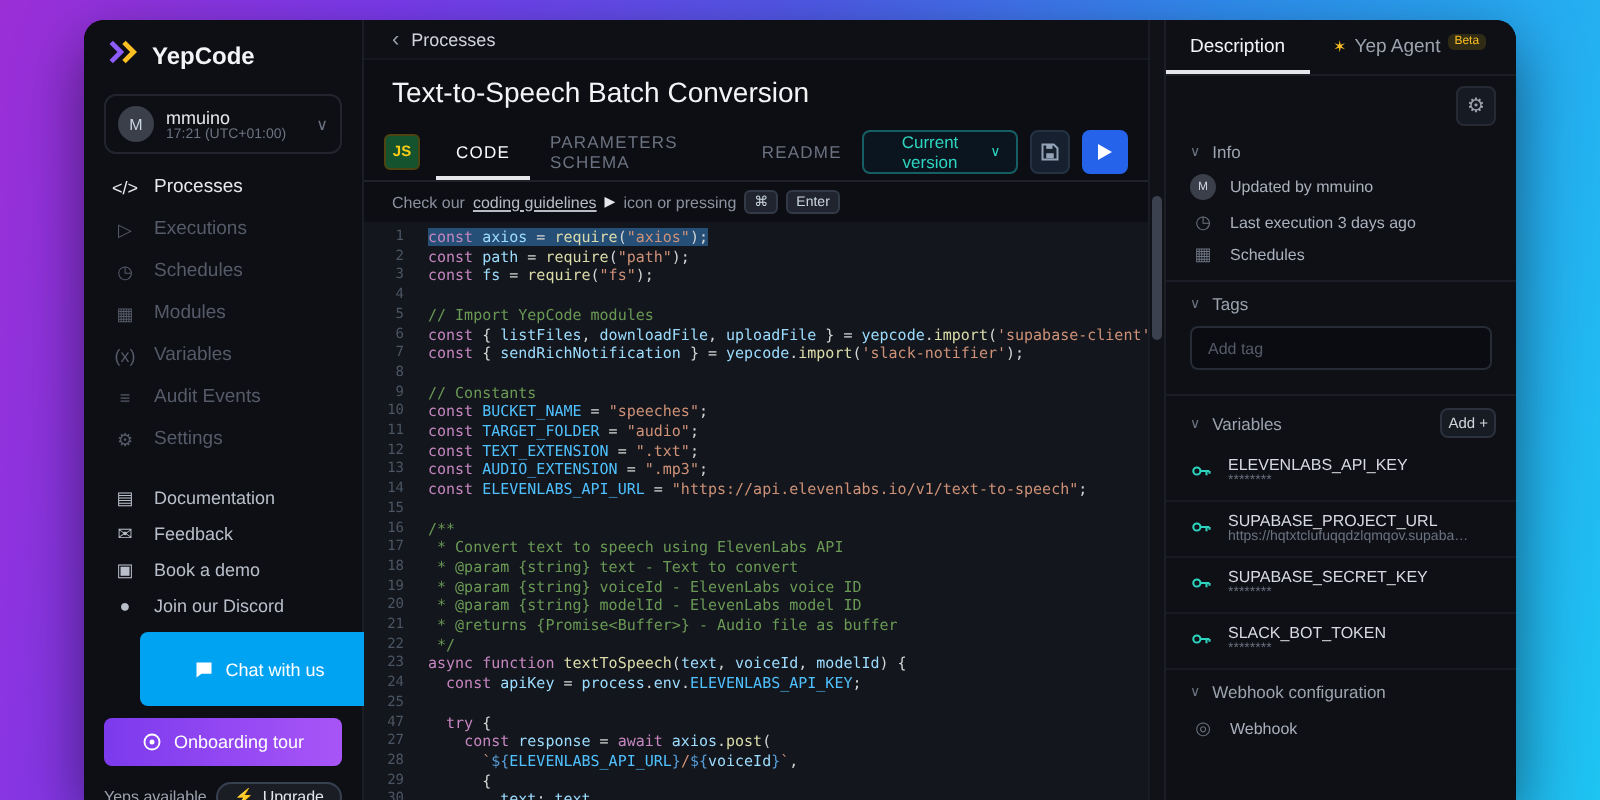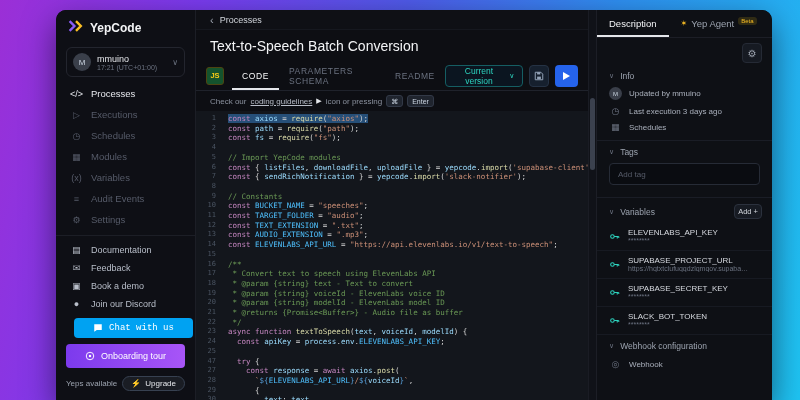--- a/index.html
+++ b/index.html
@@ -1,38 +1,38 @@
 <!DOCTYPE html>
 <html><head>
 <meta charset="utf-8">
 <style>
   * { box-sizing: border-box; margin: 0; padding: 0; }
   html,body { width:800px; height:400px; overflow:hidden; font-family:"Liberation Sans",sans-serif; }
   .bg { position:absolute; inset:0; width:800px; height:400px;
         background:linear-gradient(105deg,#9b2fd6 0%,#7a3bee 22%,#4f5ae8 45%,#2f8ef0 68%,#1ec4f2 100%); }
-  .window { position:absolute; left:56px; top:10px; width:716px; height:390px;
+  .window { position:absolute; left:42px; top:10px; width:716px; height:390px;
             background:#0b0c10; border-radius:10px 10px 0 0; display:flex; overflow:hidden;
             box-shadow:0 12px 32px rgba(0,0,0,.5); }
 
   
   .sidebar { width:140px; background:#0e0f15; border-right:1px solid #1c1e26; display:flex; flex-direction:column; flex-shrink:0; }
   .brand { display:flex; align-items:center; gap:6px; padding:10px 12px 6px; color:#f3f4f6; font-size:12px; font-weight:bold; }
   .usercard { margin:6px 10px; border:1px solid #23252e; border-radius:6px; padding:5px 6px; display:flex; gap:6px; align-items:center; cursor:pointer; }
   .avatar { width:18px; height:18px; border-radius:50%; background:#3a3f4a; color:#cbd5e1; font-size:8px; display:flex; align-items:center; justify-content:center; flex-shrink:0; }
   .uname { font-size:9px; color:#e5e7eb; }
   .utime { font-size:7px; color:#6b7280; white-space:nowrap; }
   .uchev { margin-left:auto; color:#6b7280; font-size:8px; }
   .nav-item { display:flex; gap:8px; align-items:center; padding:5px 14px; font-size:9.5px; color:#565b69; cursor:pointer; }
   .nav-item.on { color:#e7e9ee; }
   .nav-item .nico { width:13px; font-size:9px; text-align:center; flex-shrink:0; }
   #nav-footer .nav-item { color:#b9bfca; padding:4px 14px; font-size:9px; }
   .sb-divider { height:1px; background:#1c1e26; margin:5px 0; }
   .sb-bottom { margin-top:auto; padding-bottom:0; }
-  .btn-chat { margin:4px 18px 0; height:20px; border:none; border-radius:4px; background:#00a2f2; color:#fff;
-              font-size:9px; display:flex; align-items:center; justify-content:center; gap:6px; width:calc(100% - 20px); cursor:pointer; font-family:Liberation Mono, monospace;}
+  .btn-chat { margin:4px 28px 0; height:37px; border:none; border-radius:4px; background:#00a2f2; color:#fff;
+              font-size:9px; display:flex; align-items:center; justify-content:center; gap:6px; width:calc(100% - 20px); cursor:pointer; font-family:Liberation Sans, sans-serif;}
   .btn-tour { margin:6px 10px 0; height:24px; border:none; border-radius:4px; background:linear-gradient(90deg,#7c3aed,#a855f7);
               color:#fff; font-size:9px; display:flex; align-items:center; justify-content:center; gap:6px; width:calc(100% - 20px); cursor:pointer; font-family:inherit;}
   .yeps-row { display:flex; align-items:center; justify-content:space-between; padding:8px 10px 9px; font-size:8px; color:#9ca3af; }
   .btn-upgrade { border:1px solid #374151; background:#1a1d24; color:#e5e7eb; padding:2px 8px; border-radius:10px; font-size:8px; display:flex; gap:4px; align-items:center; cursor:pointer; font-family:inherit;}
   .bolt { color:#fbbf24; font-size:8px; }
 
   
   .main { flex:1; min-width:0; display:flex; flex-direction:column; background:#0d0e13; }
   .crumb-row { height:20px; display:flex; align-items:center; gap:6px; padding:0 14px; font-size:9px; color:#d1d5db; background:#0f1015; border-bottom:1px solid #16181f; flex-shrink:0; }
   .back { color:#9ca3af; font-size:11px; cursor:pointer; }

